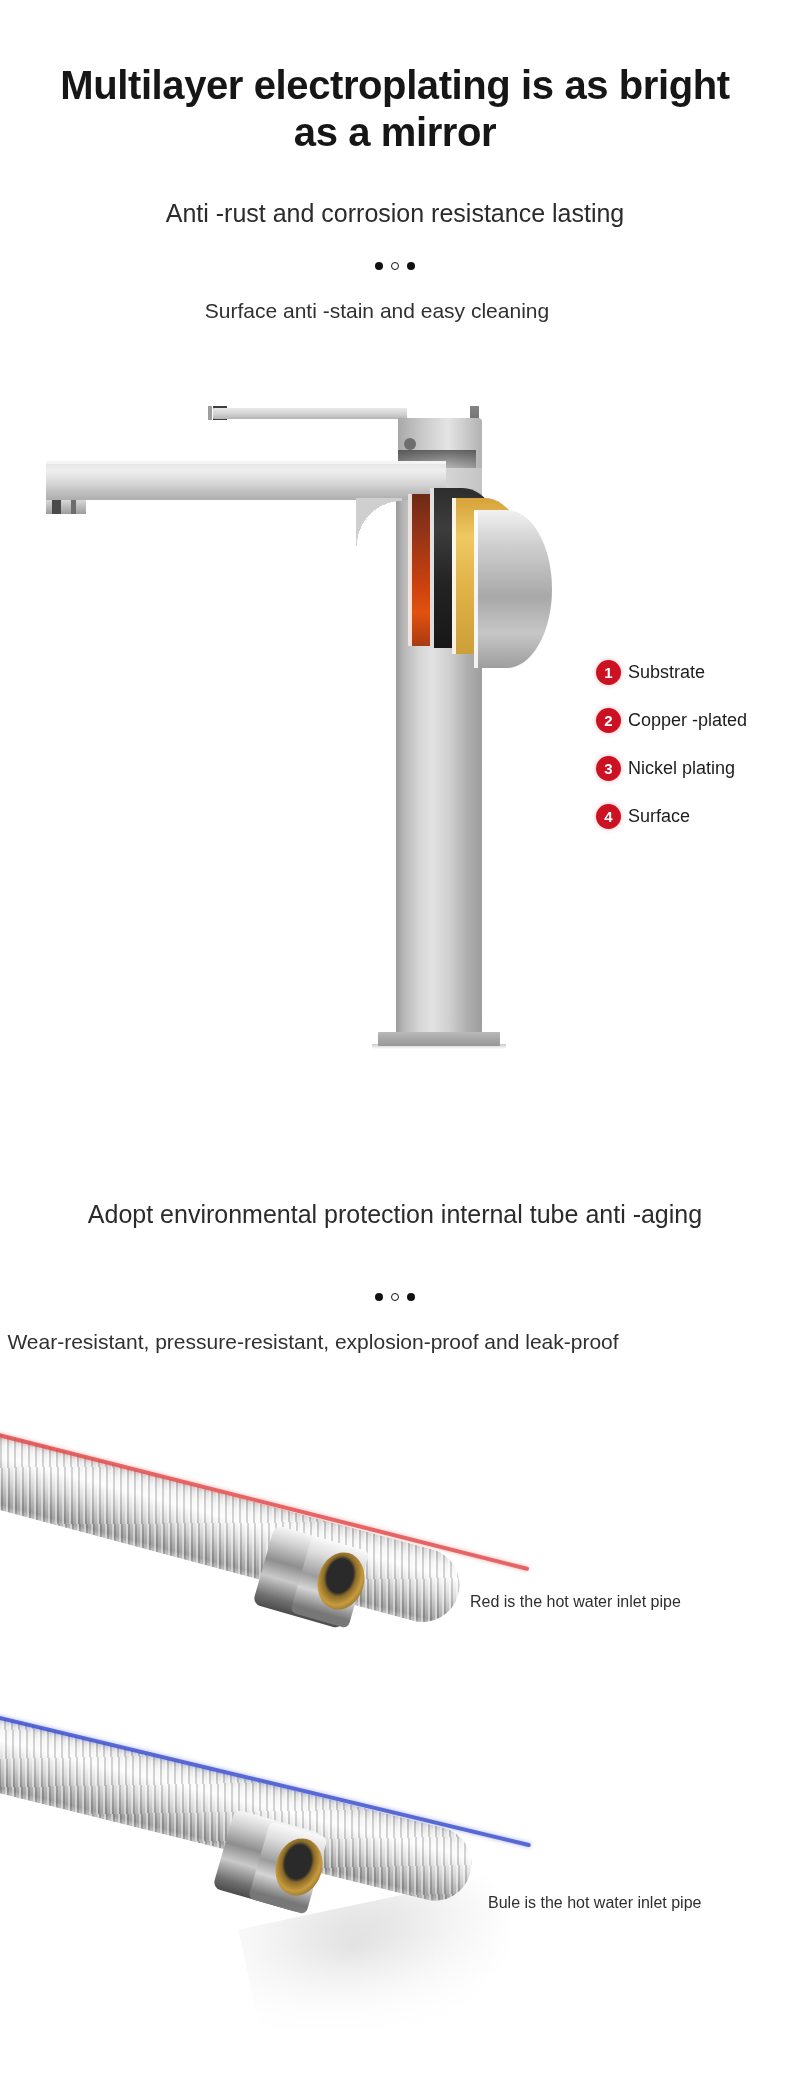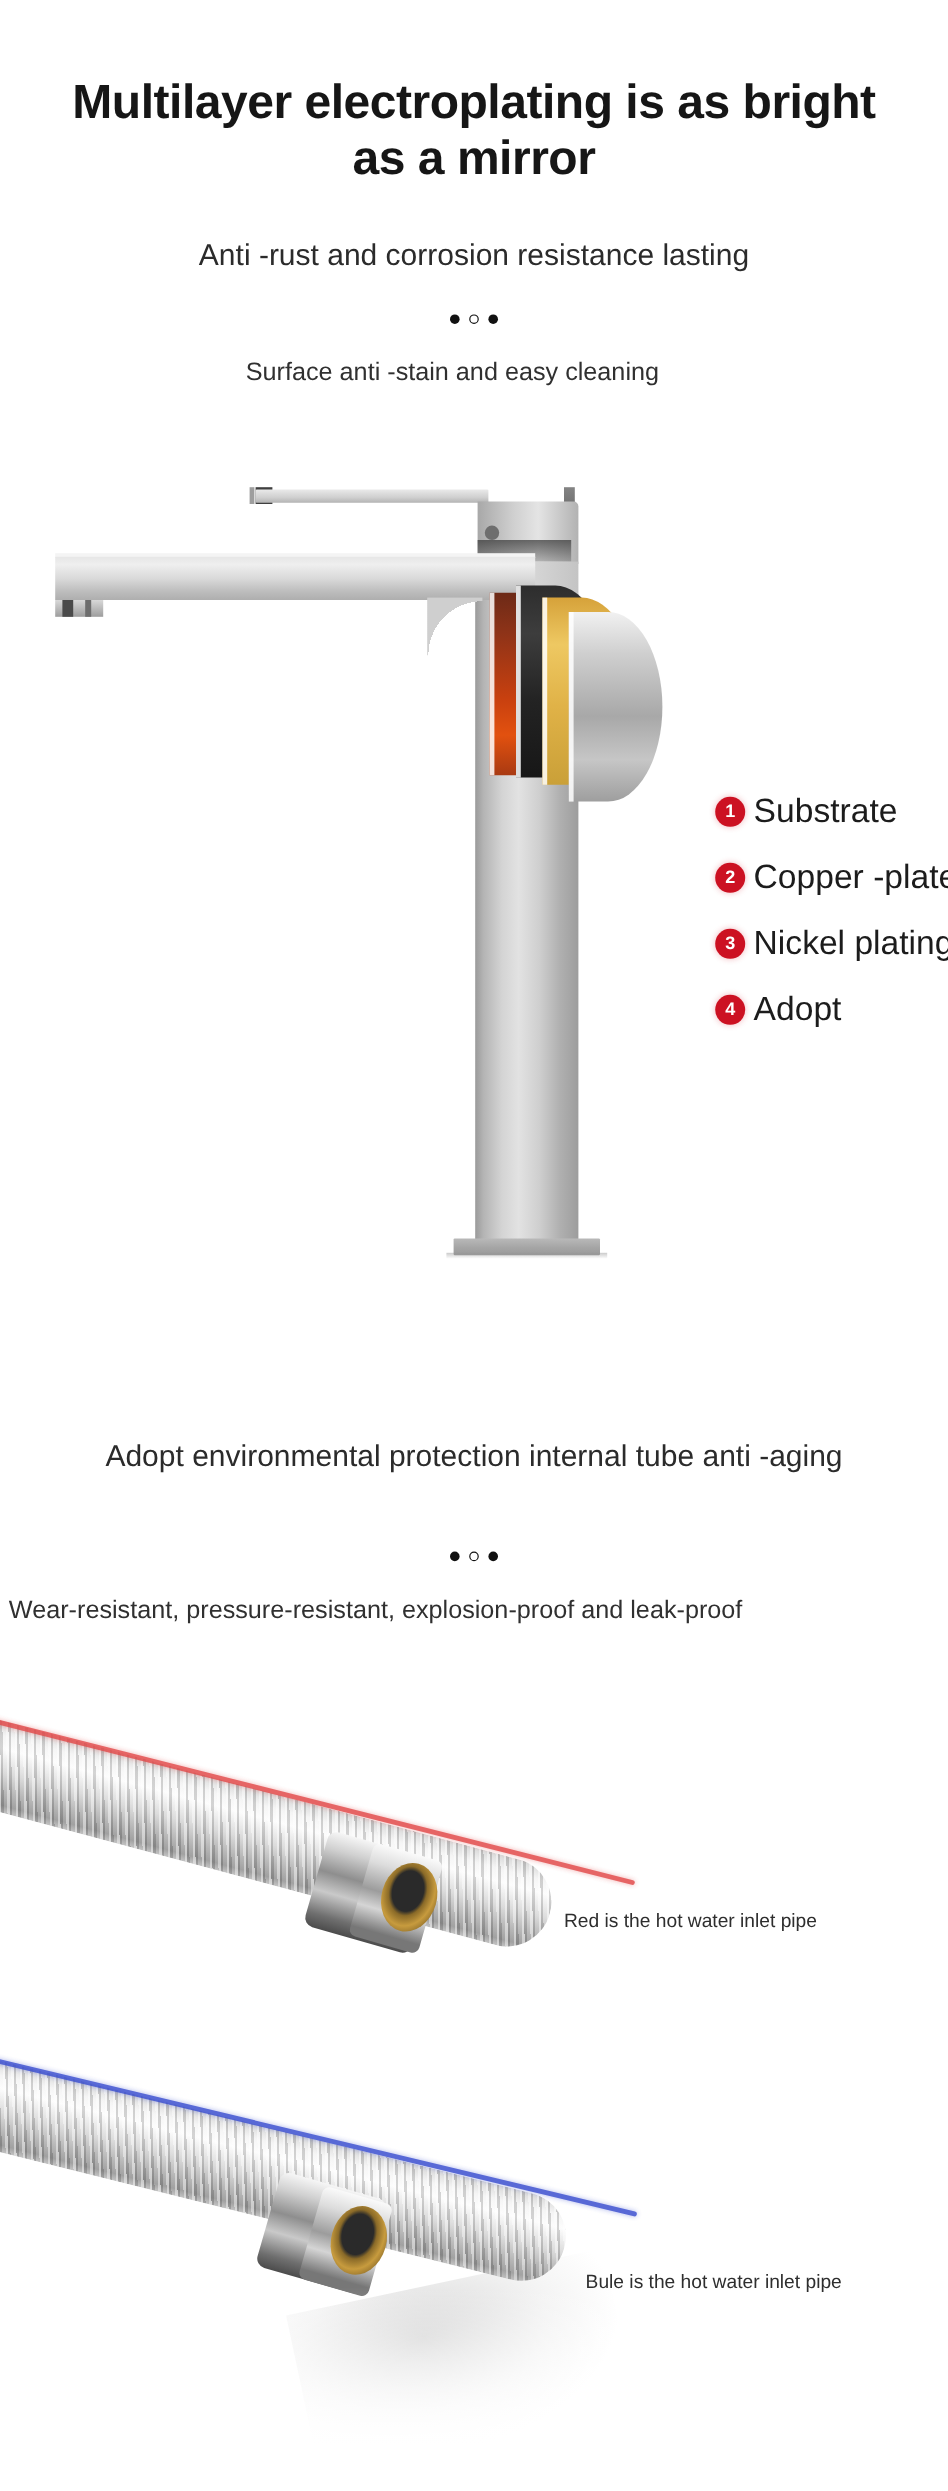--- a/index.html
+++ b/index.html
@@ -157,21 +157,21 @@
   }
   .badge {
     flex:0 0 auto;
     width:25px; height:25px; border-radius:50%;
     background:#cc1122;
     color:#fff; font-size:15px; font-weight:600;
     display:flex; align-items:center; justify-content:center;
     box-shadow:0 0 5px rgba(204,17,34,.30);
     margin-right:7px;
   }
-  .legend-label { font-size:28px; color:#1c1c1c; white-space:nowrap; }
+  .legend-label { font-size:18px; color:#1c1c1c; white-space:nowrap; }
 
   
   .sec2-head {
     position:absolute; left:0; top:1148px; width:790px;
     text-align:center; font-size:37px; line-height:44px; font-weight:bold;
     letter-spacing:-0.3px; color:#161616;
   }
   .sec2-sub {
     position:absolute; left:0; top:1198px; width:790px;
     text-align:center; font-size:25px; line-height:33px; color:#2b2b2b;
@@ -326,21 +326,21 @@
     <div class="legend-item">
       <span class="badge">2</span>
       <span class="legend-label">Copper -plated</span>
     </div>
     <div class="legend-item">
       <span class="badge">3</span>
       <span class="legend-label">Nickel plating</span>
     </div>
     <div class="legend-item">
       <span class="badge">4</span>
-      <span class="legend-label">Adopt</span>
+      <span class="legend-label">Surface</span>
     </div>
   </div>
 
 
   <p class="sec2-sub">Adopt environmental protection internal tube anti -aging</p>
 
   <div class="dots" id="dots2">
     <span class="d"></span>
     <span class="d hollow"></span>
     <span class="d"></span>

